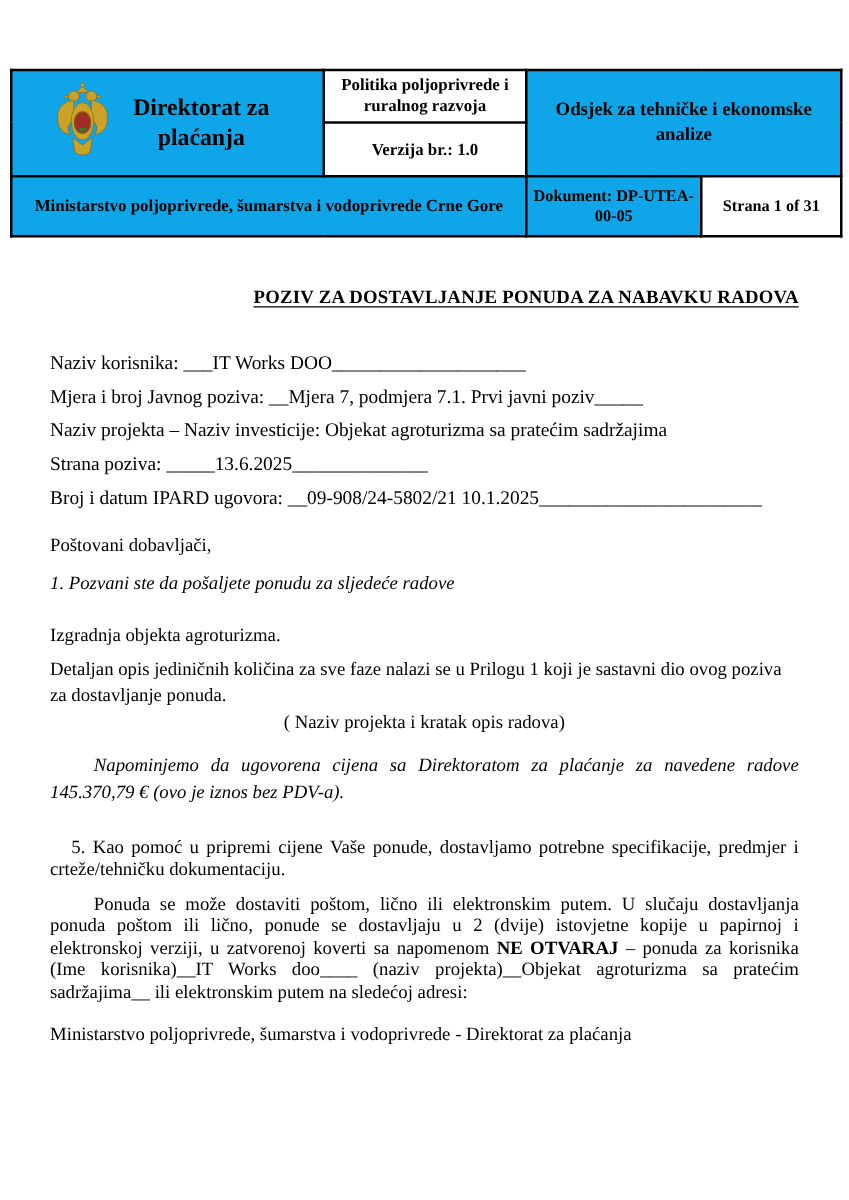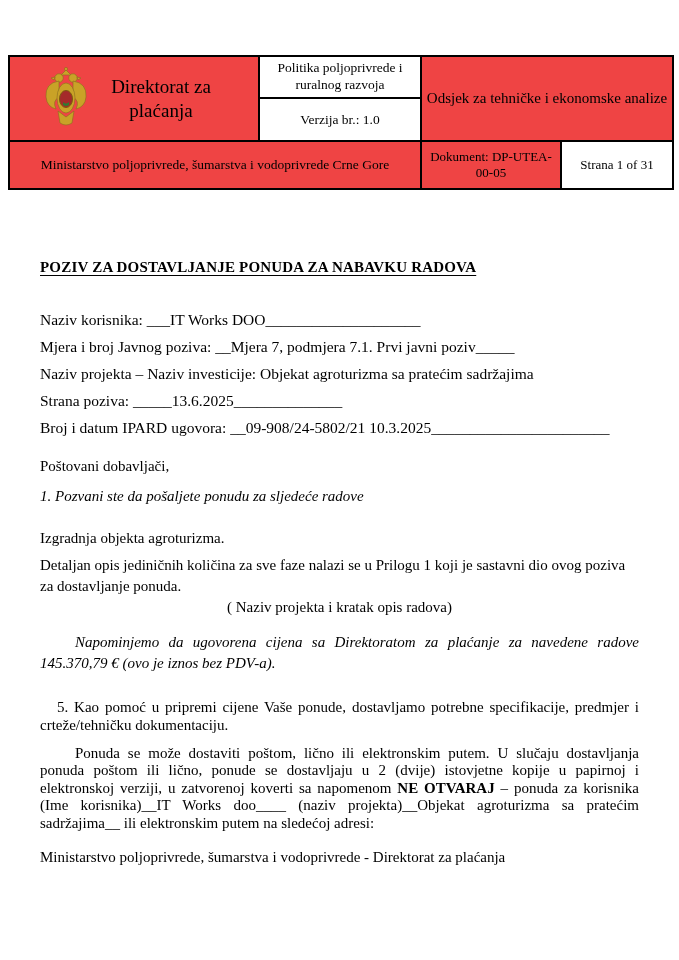--- a/index.html
+++ b/index.html
@@ -9,42 +9,42 @@
     font-family:"Liberation Serif","DejaVu Serif",serif;
     color:#000;
   }
   .page { position:relative; width:679px; height:960px; background:#fff; overflow:hidden; }
 
   
   table.hdr { border-collapse:collapse; table-layout:fixed; margin:55px 0 0 8px; }
   table.hdr td {
     border:2px solid #000;
     text-align:center; vertical-align:middle;
-    font-weight:normal; padding:2px 4px;
+    font-weight:bold; padding:2px 4px;
   }
-  .gray { background:#ef4444; }
+  .gray { background:#0ea5e9; }
   td.c-org { height:85px; }
   .org-inner { display:flex; align-items:center; justify-content:center; gap:8px; }
   .org-title { font-size:19px; line-height:1.25; width:128px; }
   td.c-policy { font-size:13.5px; height:42px; line-height:1.25; }
   td.c-version { font-size:13.5px; height:43px; }
   td.c-dept { font-size:15px; line-height:1.3; }
   td.c-ministry { font-size:13.5px; height:48px; line-height:1.3; }
   td.c-doc { font-size:13px; line-height:1.25; }
   td.c-page { font-size:13px; }
 
   
   .doc { padding:0 40px; }
   .u { text-underline-offset:2px; }
   .it { font-style:italic; }
   .bold { font-weight:bold;margin-top:16px; }
 
   h1.title {
-    margin-top:69px;
-    font-size:15px; font-weight:bold; text-align:left;
+    margin-top:40px;
+    font-size:15px; font-weight:bold; text-align:right;
     text-decoration:underline; text-underline-offset:3px;
     letter-spacing:0.2px;
   }
   .fields { margin-top:30px; font-size:15.5px; }
   .field { line-height:27px; white-space:nowrap; }
   .fill { letter-spacing:0; }
 
   p.greeting { margin-top:17px; font-size:15px; }
   p.item1 { margin-top:13px; font-size:15px;font-style:italic; }
   p.works-name { margin-top:23px; font-size:15px; line-height:21.5px; }
@@ -121,21 +121,21 @@
 
   <main class="doc">
 
     <h1 class="title">POZIV ZA DOSTAVLJANJE PONUDA ZA NABAVKU RADOVA</h1>
 
     <div class="fields">
       <p class="field"><span>Naziv korisnika:</span><span class="fill"> ___</span><span class="u">IT Works DOO</span><span class="fill">____________________</span></p>
       <p class="field"><span>Mjera i broj Javnog poziva:</span><span class="fill"> __</span><span class="u">Mjera 7, podmjera 7.1. Prvi javni poziv</span><span class="fill">_____</span></p>
       <p class="field"><span>Naziv projekta – Naziv investicije:</span><span class="fill">  </span><span class="u">Objekat agroturizma sa pratećim sadržajima</span><span class="fill"></span></p>
       <p class="field"><span>Strana poziva:</span><span class="fill"> _____</span><span class="u">13.6.2025</span><span class="fill">______________</span></p>
-      <p class="field"><span>Broj i datum IPARD ugovora:</span><span class="fill"> __</span><span class="u">09-908/24-5802/21 10.3.2025</span><span class="fill">_______________________</span></p>
+      <p class="field"><span>Broj i datum IPARD ugovora:</span><span class="fill"> __</span><span class="u">09-908/24-5802/21 10.1.2025</span><span class="fill">_______________________</span></p>
     </div>
 
     <p class="greeting">Poštovani dobavljači,</p>
 
     <p class="item1">1.  Pozvani ste da pošaljete ponudu za sljedeće radove</p>
 
     <p class="works-name u">Izgradnja objekta agroturizma.</p>
     <p class="works-desc u">Detaljan opis jediničnih količina za sve faze nalazi se u Prilogu 1 koji je sastavni dio ovog poziva za dostavljanje ponuda.</p>
     <p class="caption">( Naziv projekta i kratak opis radova)</p>
 

